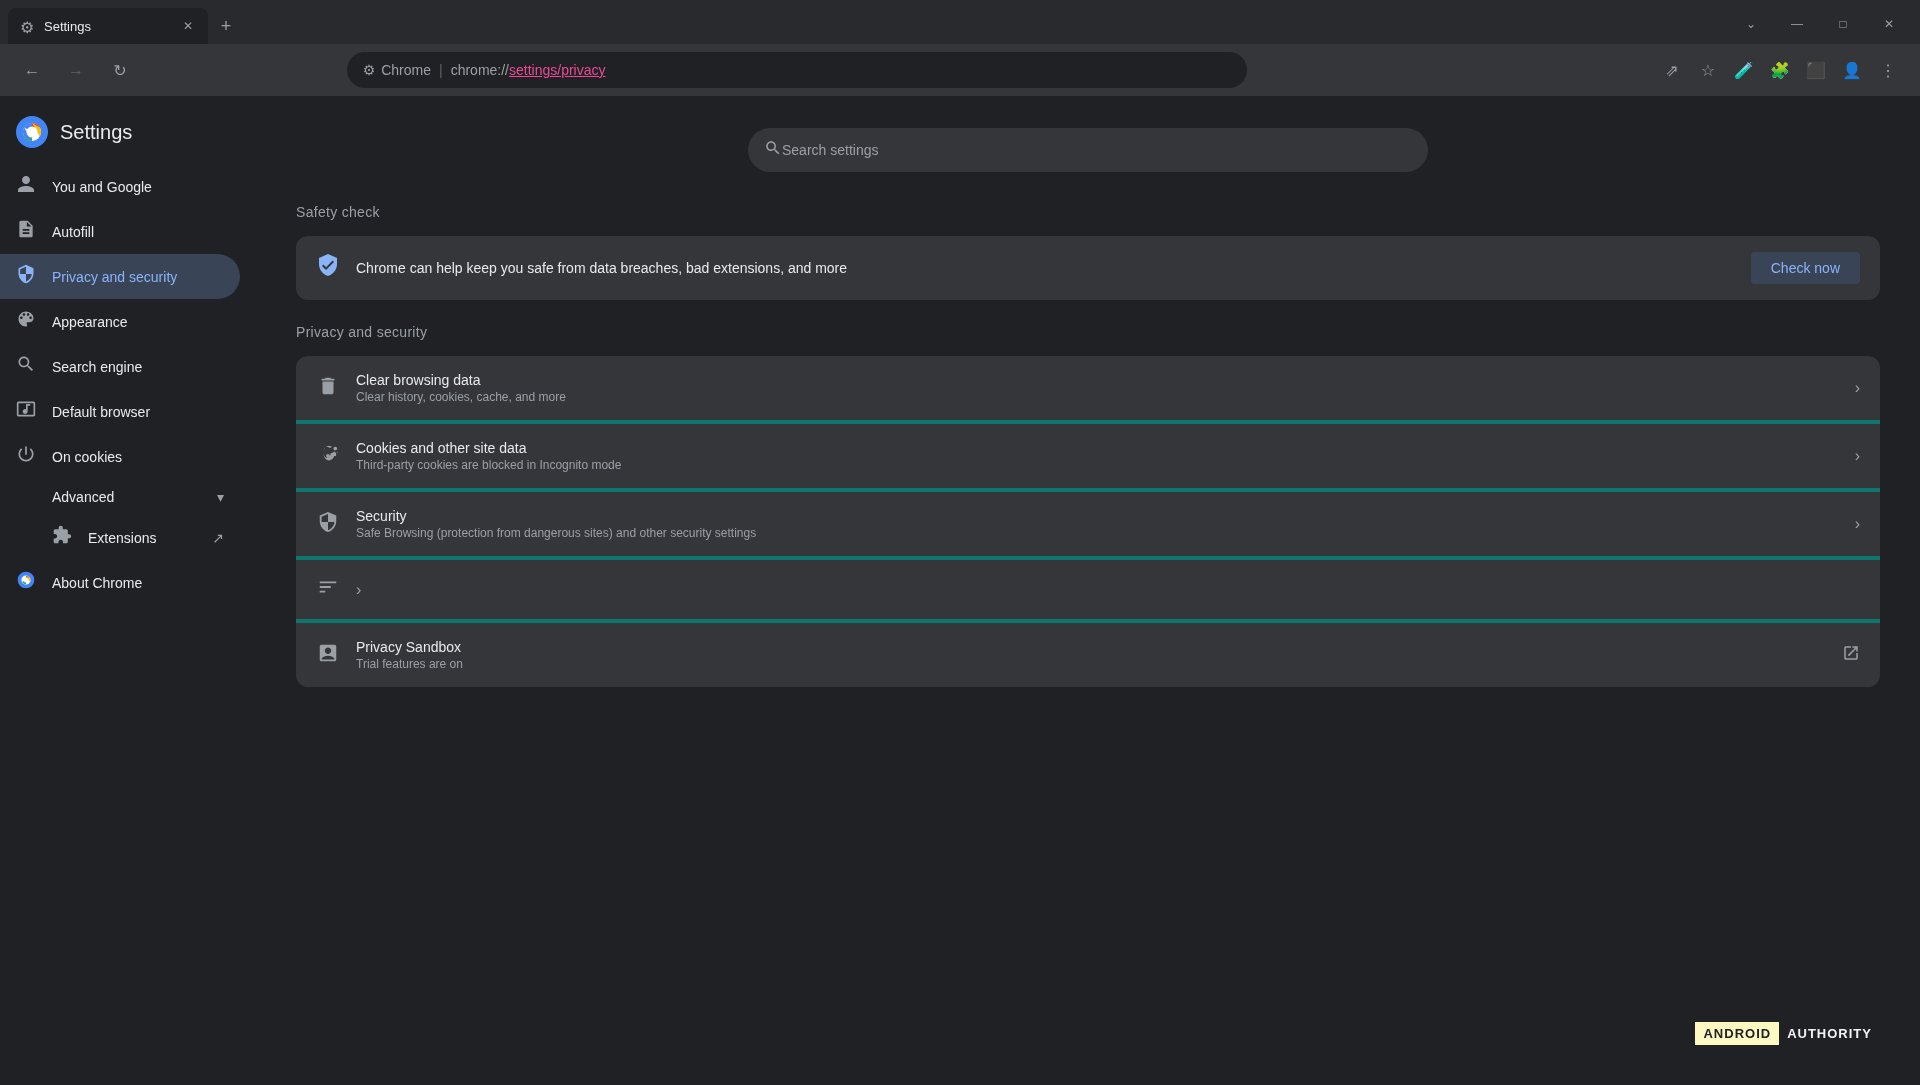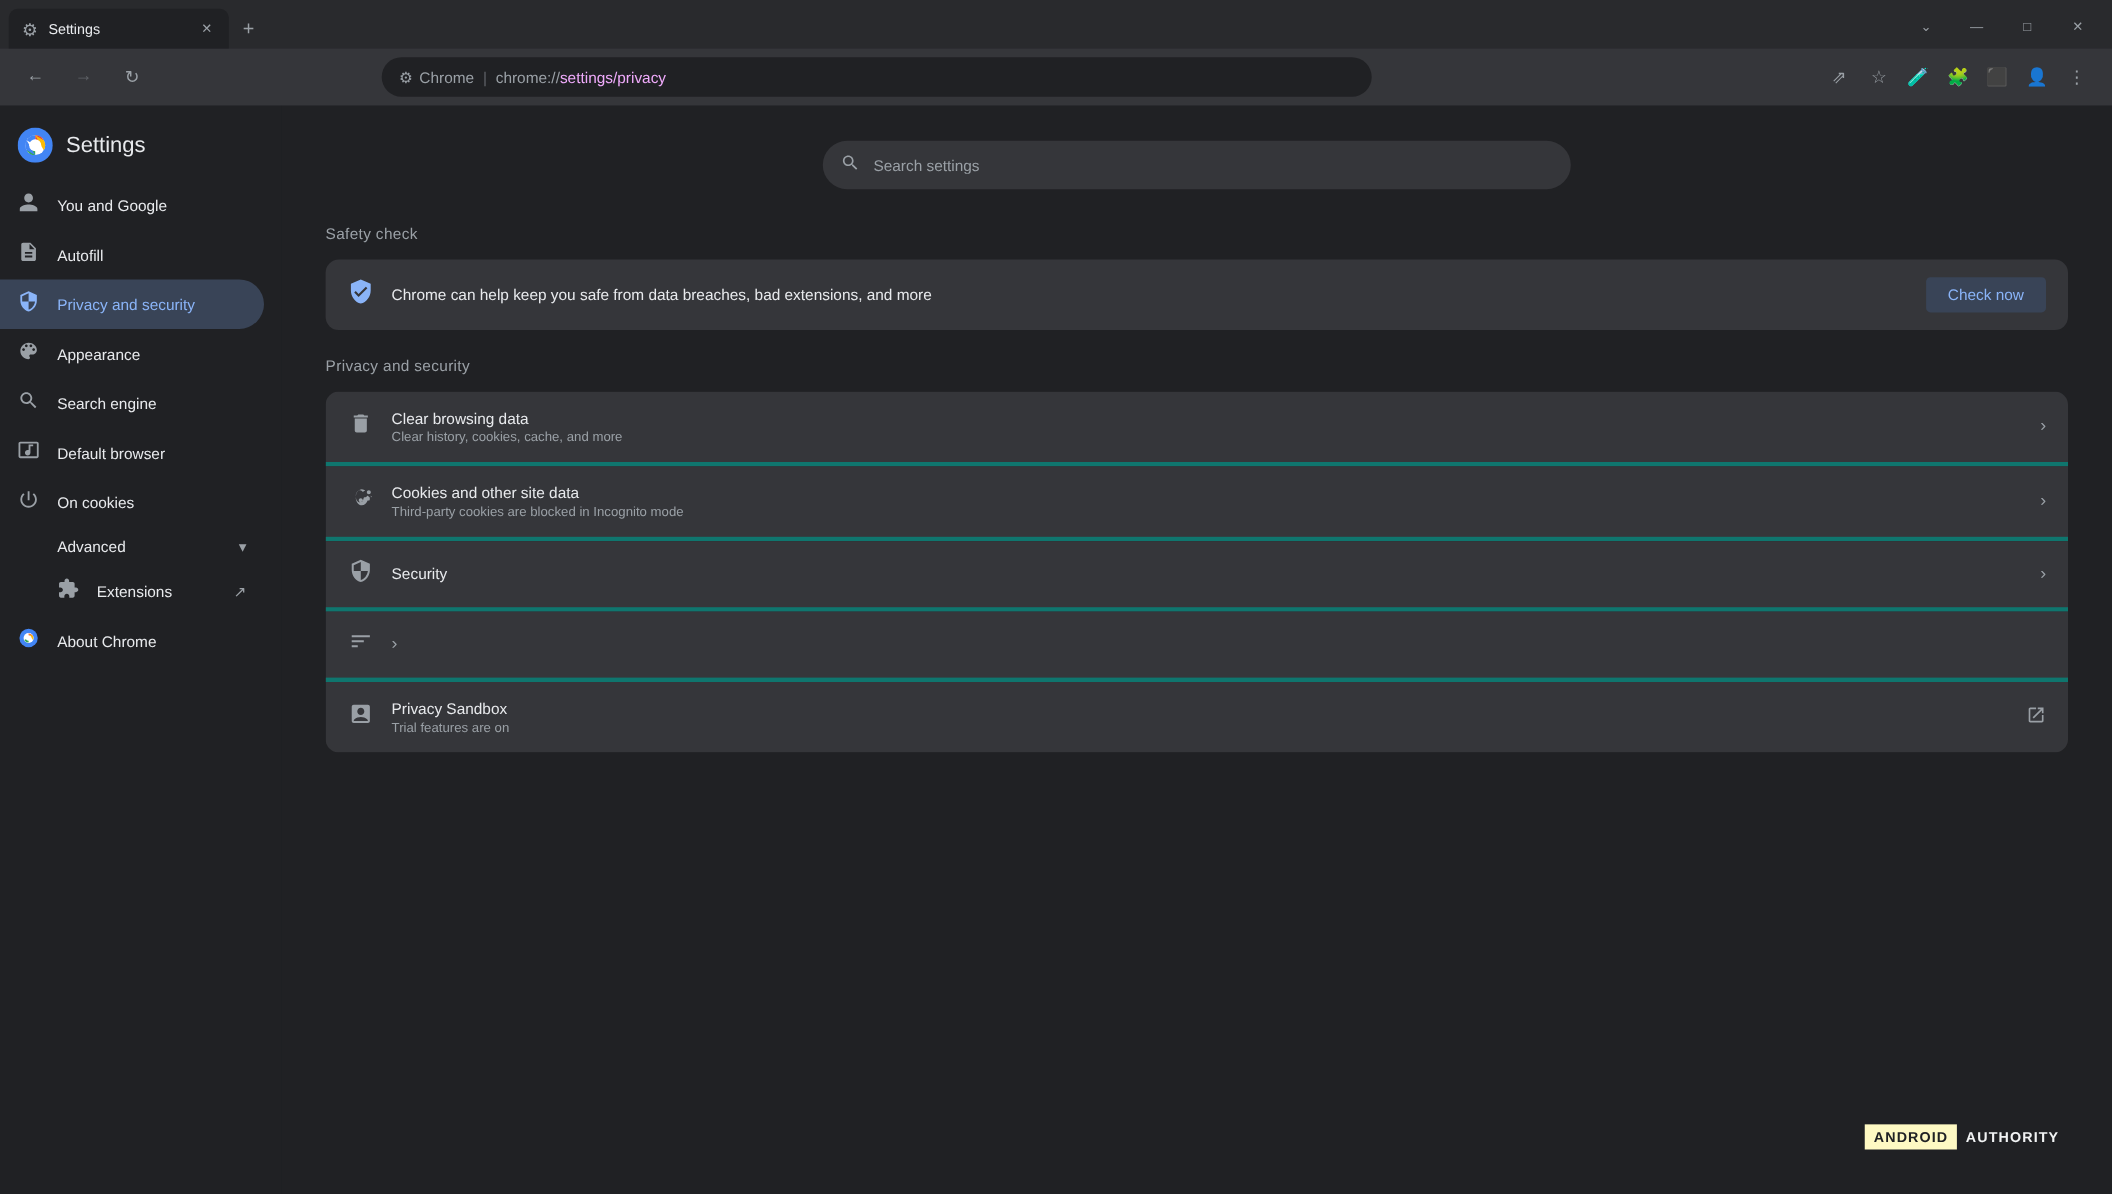--- a/index.html
+++ b/index.html
@@ -144,21 +144,21 @@
       color: #5f6368;
       margin: 0 2px;
     }
 
     .address-url {
       font-size: 14px;
       color: #e8eaed;
     }
 
     .address-url span.scheme { color: #9aa0a6; }
-    .address-url span.path { color: #f0abfc; }
+    .address-url span.path { color: #ec4899; text-decoration: underline; }
 
     .toolbar-actions {
       margin-left: auto;
       display: flex;
       align-items: center;
       gap: 4px;
     }
 
     .toolbar-btn {
       width: 32px;
@@ -281,21 +281,20 @@
     }
 
     
     .search-bar {
       background: #35363a;
       border-radius: 24px;
       height: 44px;
       display: flex;
       align-items: center;
       padding: 0 16px;
-      gap: 12px;
       max-width: 680px;
       margin: 0 auto 32px;
     }
 
     .search-icon {
       color: #9aa0a6;
       font-size: 18px;
     }
 
     .search-input {
@@ -641,20 +640,21 @@
         </div>
 
         <div class="settings-row">
           <span class="settings-row-icon">
             <svg width="22" height="22" viewBox="0 0 24 24" fill="#9aa0a6">
                 <path d="M12 1L3 5v6c0 5.55 3.84 10.74 9 12 5.16-1.26 9-6.45 9-12V5l-9-4zm0 10.99h7c-.53 4.12-3.28 7.79-7 8.94V12H5V6.3l7-3.11v8.8z"></path>
               </svg>
           </span>
           <div class="settings-row-content">
             <div class="settings-row-title">Security</div>
+            <div class="settings-row-subtitle">Safe Browsing (protection from dangerous sites) and other security settings</div>
           </div>
           <span class="settings-row-arrow">›</span>
         </div>
 
         <div class="settings-row">
           <span class="settings-row-icon">
             <svg width="22" height="22" viewBox="0 0 24 24" fill="#9aa0a6">
                 <path d="M3 18h6v-2H3v2zM3 6v2h18V6H3zm0 7h12v-2H3v2z"></path>
               </svg>
           </span>

